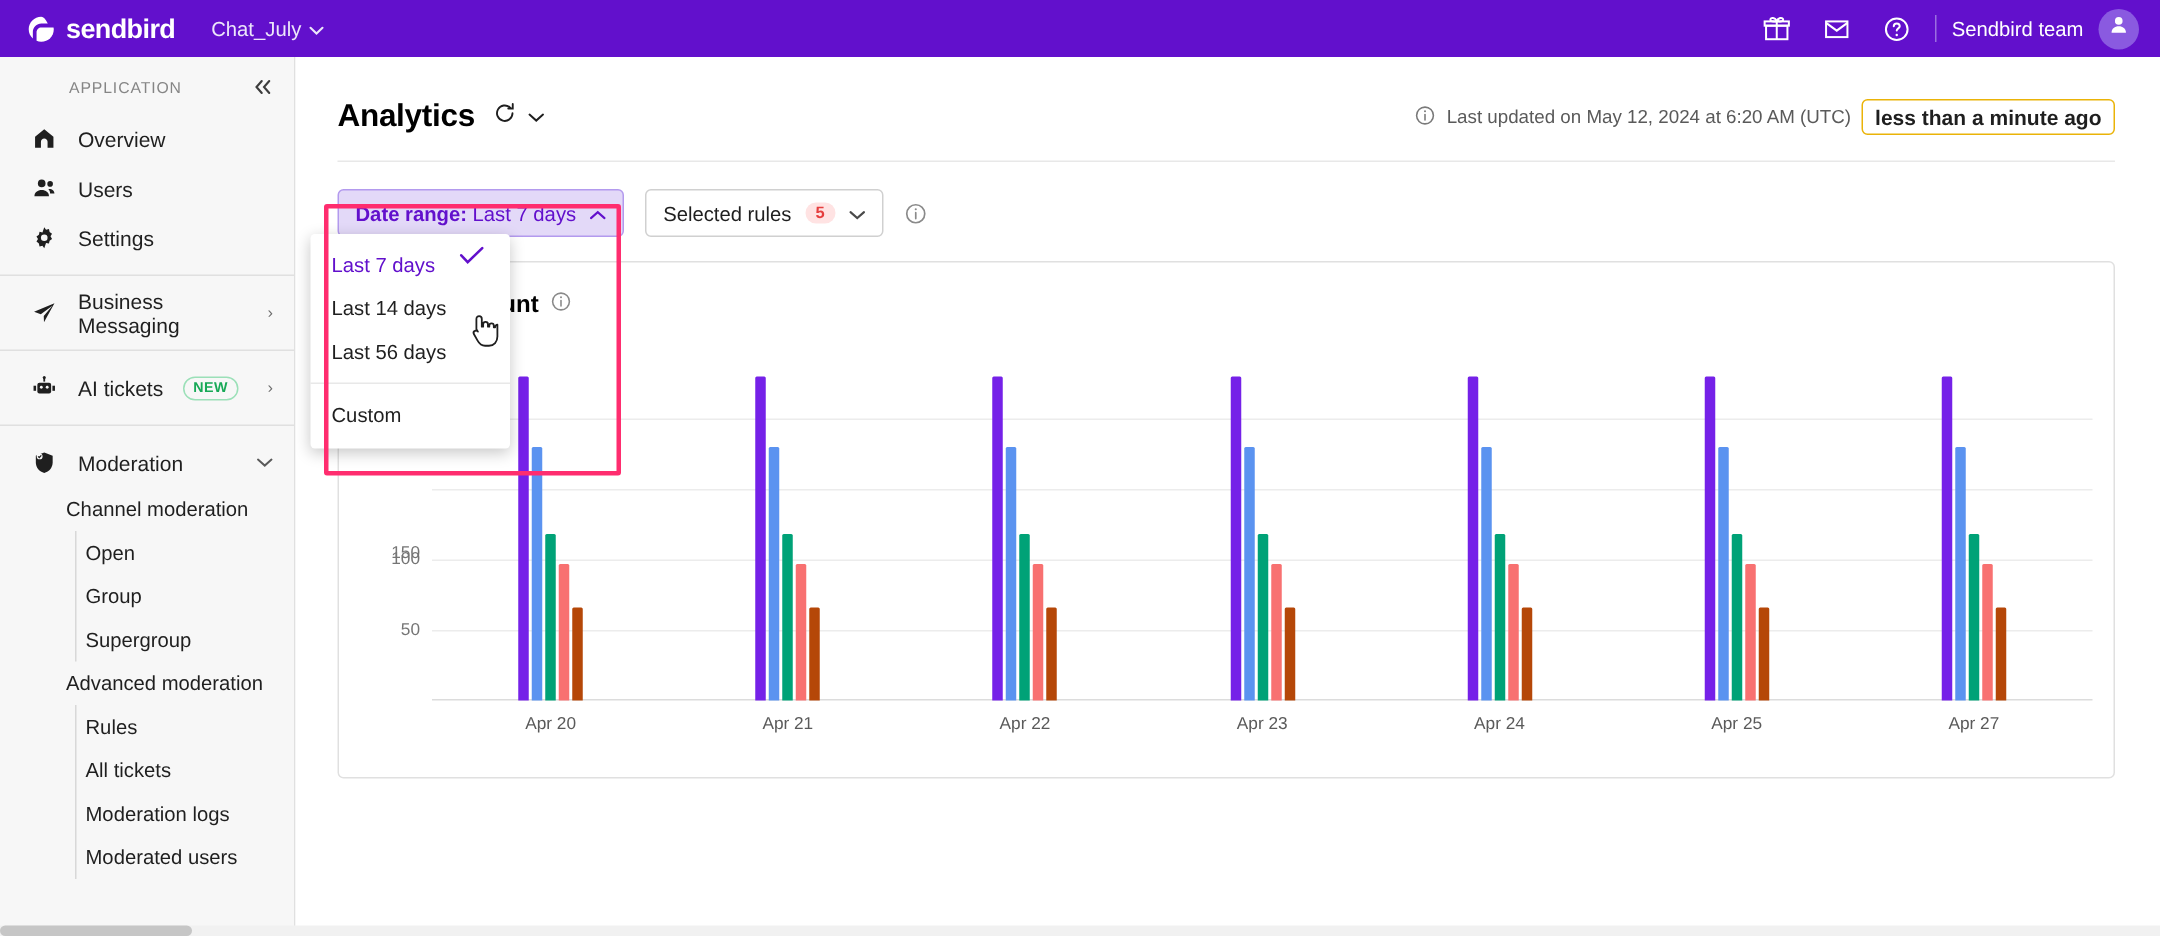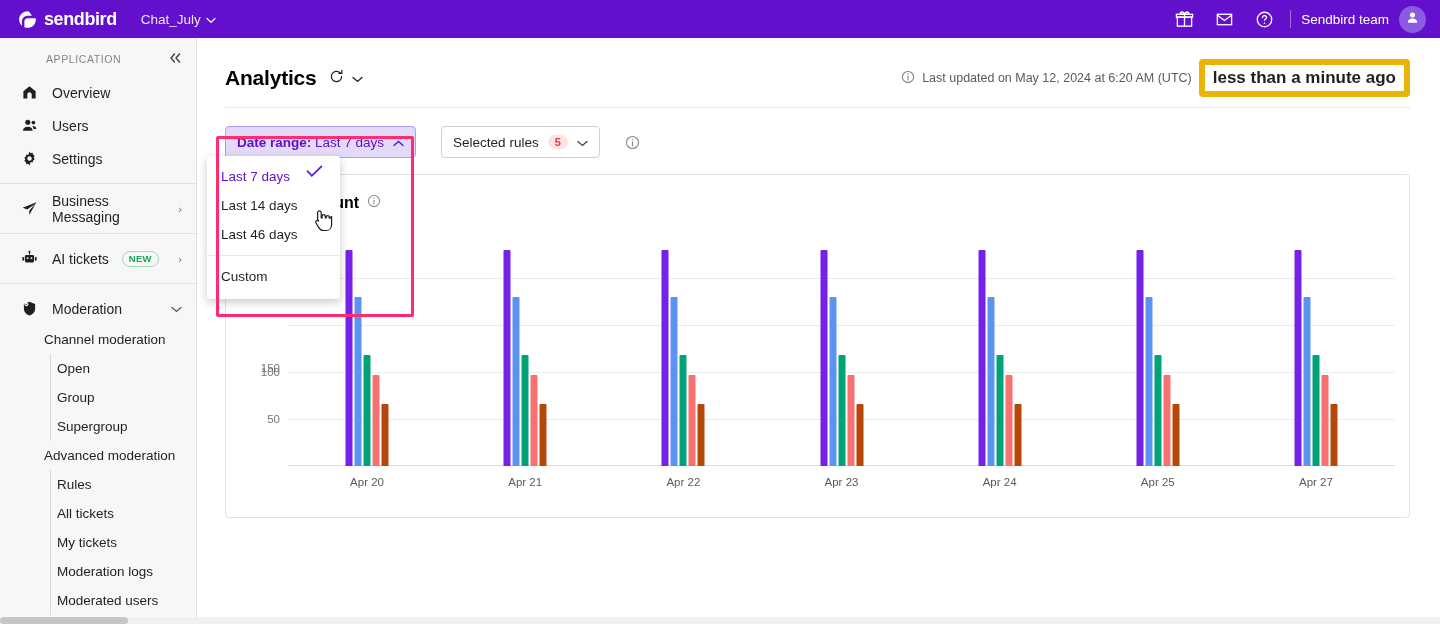--- a/index.html
+++ b/index.html
@@ -83,27 +83,27 @@
   .page-head {
     display: flex; align-items: center; padding: 24px 30px 0 28px; height: 56px;
   }
   .page-title { font-size: 21px; font-weight: bold; color: #000; letter-spacing: -0.2px; }
   .refresh { margin-left: 12px; display:flex; align-items:center; gap: 8px; cursor: pointer; }
   .updated {
     margin-left: auto; display: flex; align-items: center; gap: 7px;
     font-size: 12.5px; color: #5A5A5A;
   }
   .pill {
-    border: 6px solid #eab308; border-radius: 4px; padding: 3px 8px;
-    font-size: 17px; color: #1F1F1F; font-weight: bold; background:#fff;
+    border: 1px solid #eab308; border-radius: 4px; padding: 3px 8px;
+    font-size: 14px; color: #1F1F1F; font-weight: bold; background:#fff;
   }
   .head-rule { height:1px; background:#E8E8E8; margin: 13px 30px 0 28px; }
 
   .filters {
-    display: flex; align-items: center; gap: 25px; padding: 18px 0 0 28px;
+    display: flex; align-items: center; gap: 14px; padding: 18px 0 0 28px;
     position: relative;
   }
   .dropdown-btn {
     display:flex; align-items:center; gap: 9px; height: 32px;
     background: #E3D9F8; border: 1px solid #B39AEE; border-radius: 4px;
     padding: 0 11px; font-size: 13.5px; color: #6210CC; cursor: pointer;
   }
   .dropdown-btn b { font-weight: bold; }
   .select-btn {
     display:flex; align-items:center; gap: 9px; height: 32px;
@@ -311,21 +311,20 @@
     <div class="sub-head">Channel moderation</div>
     <div class="sub-items">
       <div class="sub-item">Open</div>
       <div class="sub-item">Group</div>
       <div class="sub-item">Supergroup</div>
     </div>
     <div class="sub-head">Advanced moderation</div>
     <div class="sub-items">
       <div class="sub-item">Rules</div>
       <div class="sub-item">All tickets</div>
-      <div class="sub-item">My tickets</div>
       <div class="sub-item">Moderation logs</div>
       <div class="sub-item">Moderated users</div>
     </div>
   </div>
 
   <div class="main">
     <div class="page-head">
       <span class="page-title">Analytics</span>
       <span class="refresh">
         <span>
@@ -382,21 +381,21 @@
       </span>
 
       <div class="menu">
         <div class="menu-item sel">
           <span>Last 7 days</span>
         </div>
         <div class="menu-item">
           <span>Last 14 days</span>
         </div>
         <div class="menu-item">
-          <span>Last 46 days</span>
+          <span>Last 56 days</span>
         </div>
         <div class="menu-sep"></div>
         <div class="menu-item">
           <span>Custom</span>
         </div>
         <div class="menu-pad"></div>
 
         <span style="position:absolute;left:99px;top:8px">
           <svg width="17" height="13" viewBox="0 0 17 13">
               <path d="M1.5 6.2l4.3 4.6L15.5 1.4" stroke="#6210CC" stroke-width="1.7" fill="none" stroke-linecap="round"></path>

